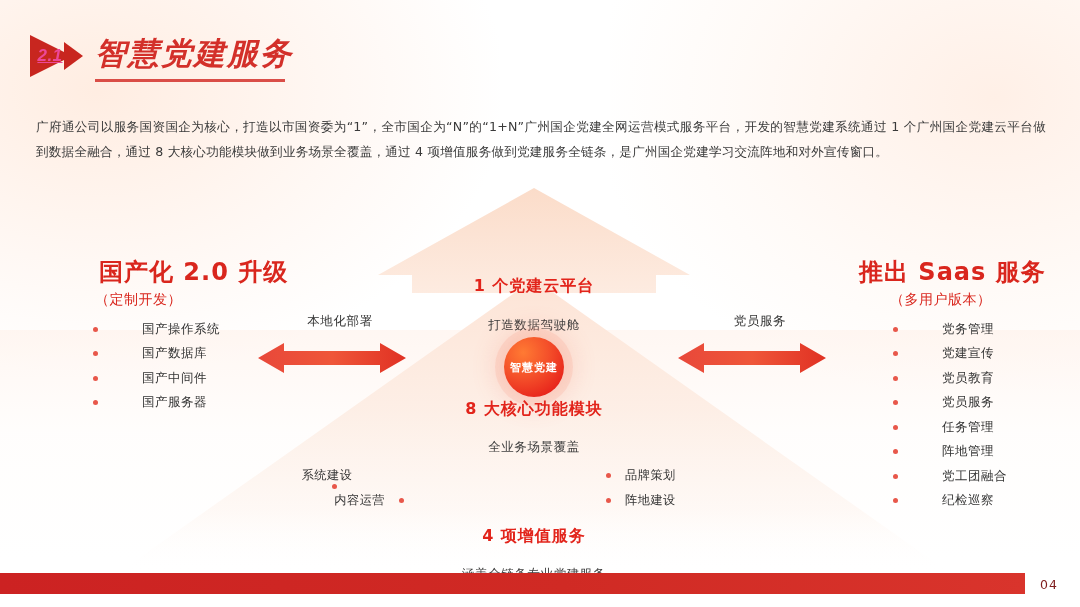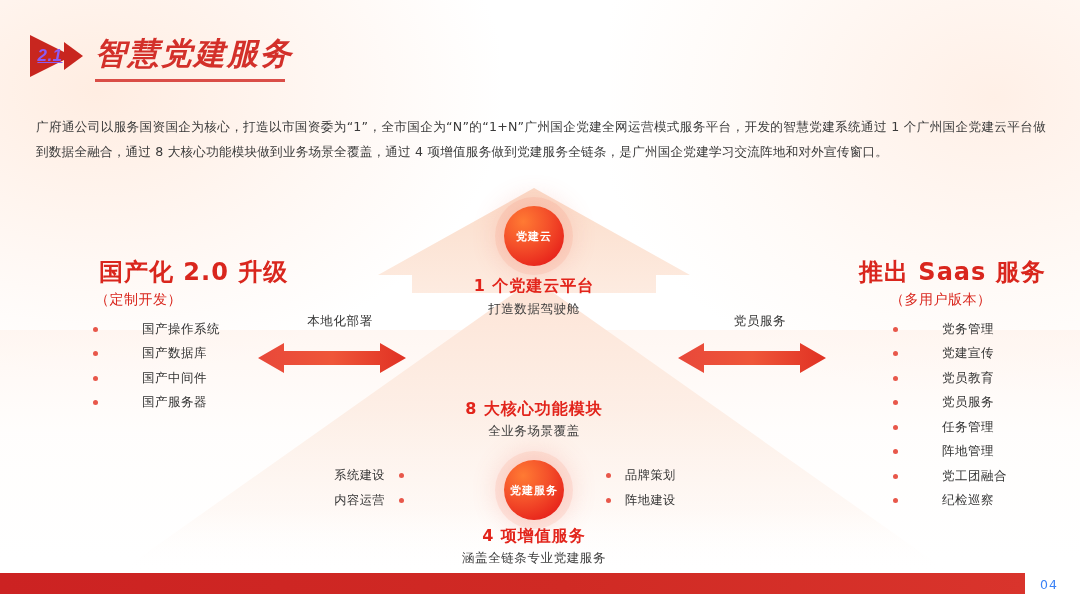--- a/index.html
+++ b/index.html
@@ -33,21 +33,21 @@
   }
 
   
   .badge{
     position:absolute; left:28px; top:33px; width:56px; height:46px;
   }
   .badge svg{ display:block; }
   .badge-num{
     position:absolute; left:0; top:0; width:44px; height:46px;
     display:flex; align-items:center; justify-content:center;
-    color:#8b5cf6; font-size:17px; font-weight:bold; font-style:italic;
+    color:#ec4899; font-size:17px; font-weight:bold; font-style:italic;
     letter-spacing:.5px;
     text-decoration:underline;
   }
   .page-title{
     position:absolute; left:95px; top:33px;
     font-size:31px; font-weight:bold; font-style:italic;
     color:#d3302a; letter-spacing:2px;
     font-family:Liberation Sans, sans-serif;
   }
   .title-rule{
@@ -85,20 +85,21 @@
 
   .node-title{
     position:absolute; width:360px; text-align:center; left:354px;
     color:#e2241b; font-size:16px; font-weight:bold; letter-spacing:1px;
     font-family:"DejaVu Sans","Liberation Sans",sans-serif;
   }
   .node-sub{
     position:absolute; width:360px; text-align:center; left:354px;
     color:#3d3d3d; font-size:12.5px; letter-spacing:.6px;
     font-family:"DejaVu Sans","Liberation Sans",sans-serif;
+    margin-top:16px;
   }
   .t-cloud{ top:276px; } .s-cloud{ top:301px; }
   .t-core { top:399px; } .s-core { top:423px; }
   .t-serv { top:526px; } .s-serv { top:550px; }
 
   
   .side-head{
     position:absolute; color:#d9261d; font-weight:bold; letter-spacing:1px;
     font-family:"DejaVu Sans","Liberation Sans",sans-serif;
   }
@@ -144,31 +145,31 @@
   .mini{
     position:absolute; display:flex; align-items:center;
     font-size:12.2px; color:#333; letter-spacing:.5px;
     font-family:"DejaVu Sans","Liberation Sans",sans-serif;
   }
   .mini .dot{ margin:0; }
   .mini-l{ justify-content:flex-end; width:140px; }
   .mini-l span.txt{ margin-right:14px; }
   .mini-r{ width:140px; }
   .mini-r span.txt{ margin-left:14px; }
-  .ml1{ left:264px; top:467px; } .ml2{ left:264px; top:492px; }
+  .ml1{ left:264px; top:467px;flex-direction:column; } .ml2{ left:264px; top:492px; }
   .mr1{ left:606px; top:467px; } .mr2{ left:606px; top:492px; }
 
   
   .foot-bar{
     position:absolute; left:0; bottom:13px; width:1025px; height:21px;
     background:linear-gradient(90deg,#cc2222 0%, #d02a24 55%, #d9342c 100%);
   }
   .foot-num{
     position:absolute; right:22px; bottom:15px;
-    font-size:12.5px; color:#3b82f6; letter-spacing:1px;
+    font-size:12.5px; color:#7f1d1d; letter-spacing:1px;
     font-family:"DejaVu Sans","Liberation Sans",sans-serif;
   }
 </style>
 </head>
 <body>
 
 <div id="slide">
 
   <div class="wash-tl"></div>
   <div class="wash-tr"></div>
@@ -198,28 +199,27 @@
         <stop offset="0%" stop-color="#fbdcc9" stop-opacity="1"></stop>
         <stop offset="100%" stop-color="#fde9dd" stop-opacity=".9"></stop>
       </linearGradient>
     </defs>
 
     <path d="M444 5 L600 92 L566 92 L566 110 L322 110 L322 92 L288 92 Z" fill="url(#hg)"></path>
 
     <path d="M444 96 L860 390 L28 390 Z" fill="url(#pg)"></path>
   </svg>
 
-  <div class="node node-cloud">党建云</div>
   <div class="node-title t-cloud">1 个党建云平台</div>
   <div class="node-sub s-cloud">打造数据驾驶舱</div>
 
+  <div class="node node-core">智慧党建</div>
   <div class="node-title t-core">8 大核心功能模块</div>
   <div class="node-sub s-core">全业务场景覆盖</div>
 
-  <div class="node node-serv">党建服务</div>
   <div class="node-title t-serv">4 项增值服务</div>
   <div class="node-sub s-serv">涵盖全链条专业党建服务</div>
 
   <div class="mini mini-l ml1">
     <span class="txt">系统建设</span>
     <span class="dot"></span>
   </div>
   <div class="mini mini-l ml2">
     <span class="txt">内容运营</span>
     <span class="dot"></span>

